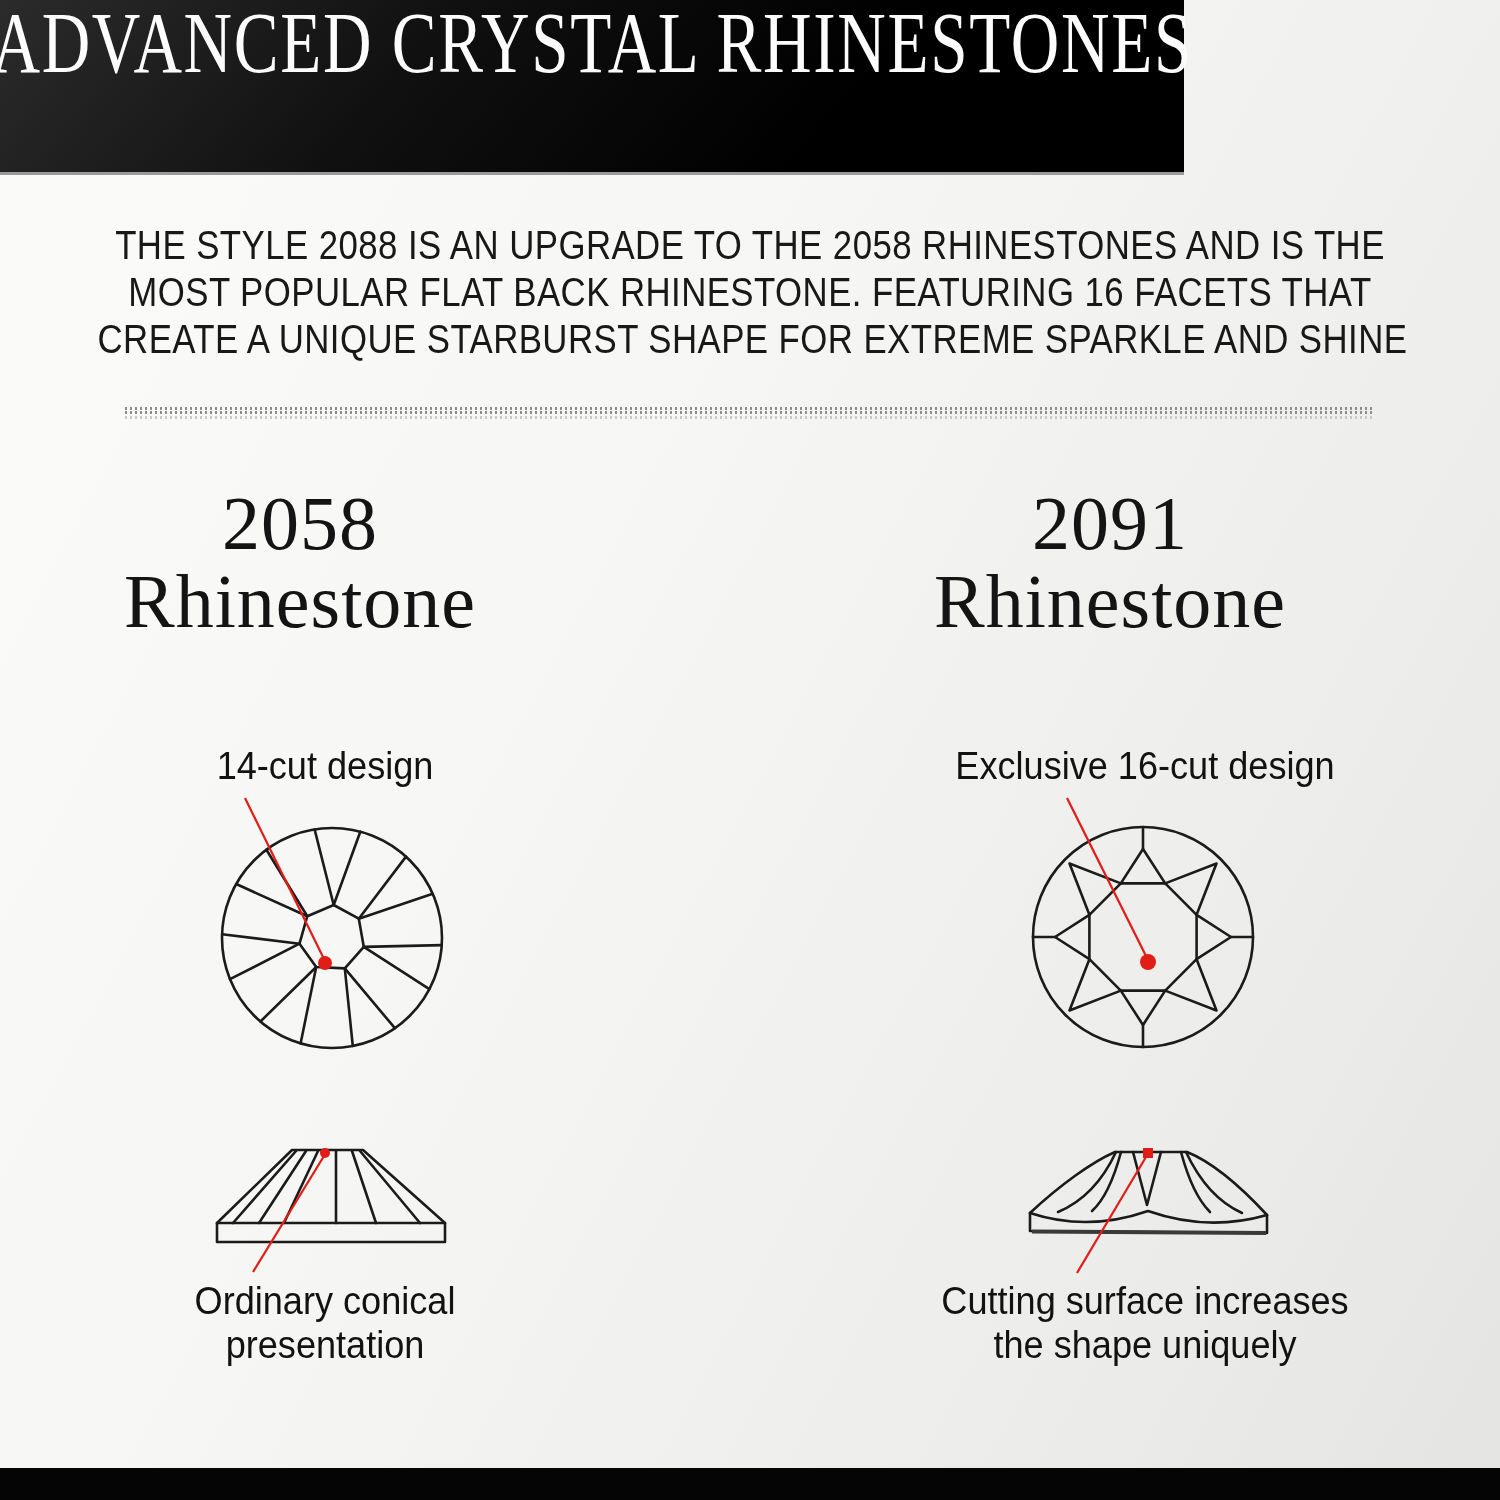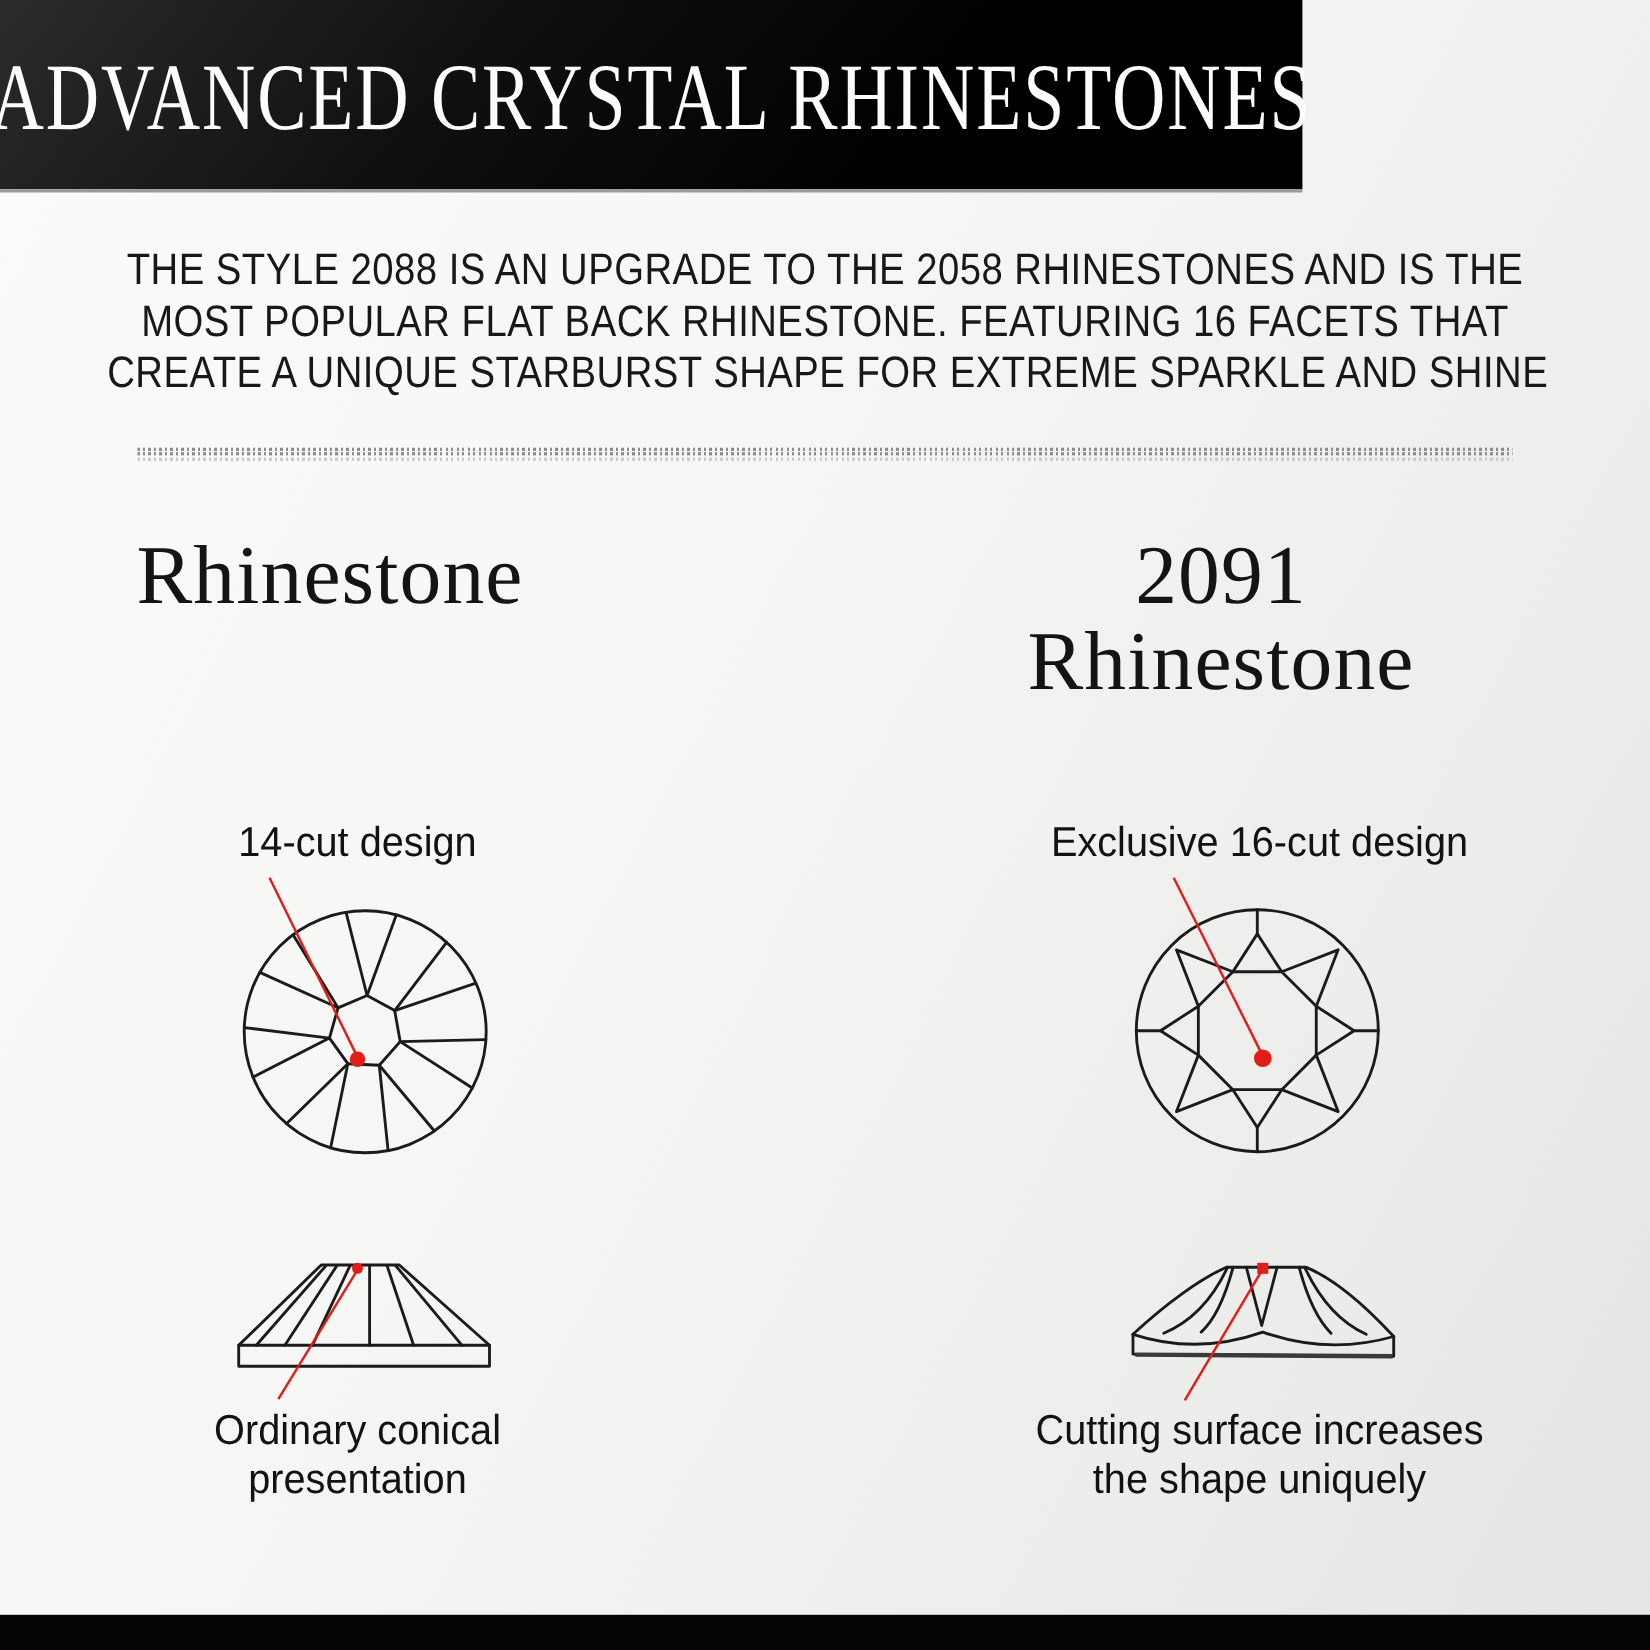--- a/index.html
+++ b/index.html
@@ -6,21 +6,21 @@
   #canvas{
     position:relative;width:1500px;height:1500px;overflow:hidden;
     background:linear-gradient(118deg,#fbfbf9 0%,#f6f6f4 40%,#ececea 78%,#e4e4e3 100%);
     font-family:"Liberation Sans", sans-serif;
   }
   
   .banner{
     position:absolute;left:0;top:0;width:1184px;height:172px;
     background:linear-gradient(130deg,#2b2b2b 0%,#101010 35%,#000 70%);
     border-bottom:3px solid #9a9a9a;
-    display:flex;align-items:center;justify-content:center;
+    display:flex;justify-content:center;
   }
   .banner-title{
     font-family:"Liberation Serif", serif;
     font-size:80px;line-height:80px;letter-spacing:2px;
     color:#fcfcfc;white-space:nowrap;
     transform:scale(0.84,1.08);transform-origin:center center;
     padding-top:6px;
   }
   
   .intro{
@@ -87,20 +87,21 @@
 
   <div class="intro">
     <div>THE STYLE 2088 IS AN UPGRADE TO THE 2058 RHINESTONES AND IS THE</div>
     <div>MOST POPULAR FLAT BACK RHINESTONE. FEATURING 16 FACETS THAT</div>
     <div>CREATE A UNIQUE STARBURST SHAPE FOR EXTREME SPARKLE AND SHINE</div>
   </div>
 
   <div class="divider"></div>
 
   <div class="col-heading left">
+    <div>2058</div>
     <div>Rhinestone</div>
   </div>
   <div class="col-heading right">
     <div>2091</div>
     <div>Rhinestone</div>
   </div>
 
   <div class="diagram-label top-label left">14-cut design</div>
   <div class="diagram-label top-label right">Exclusive 16-cut design</div>
 

